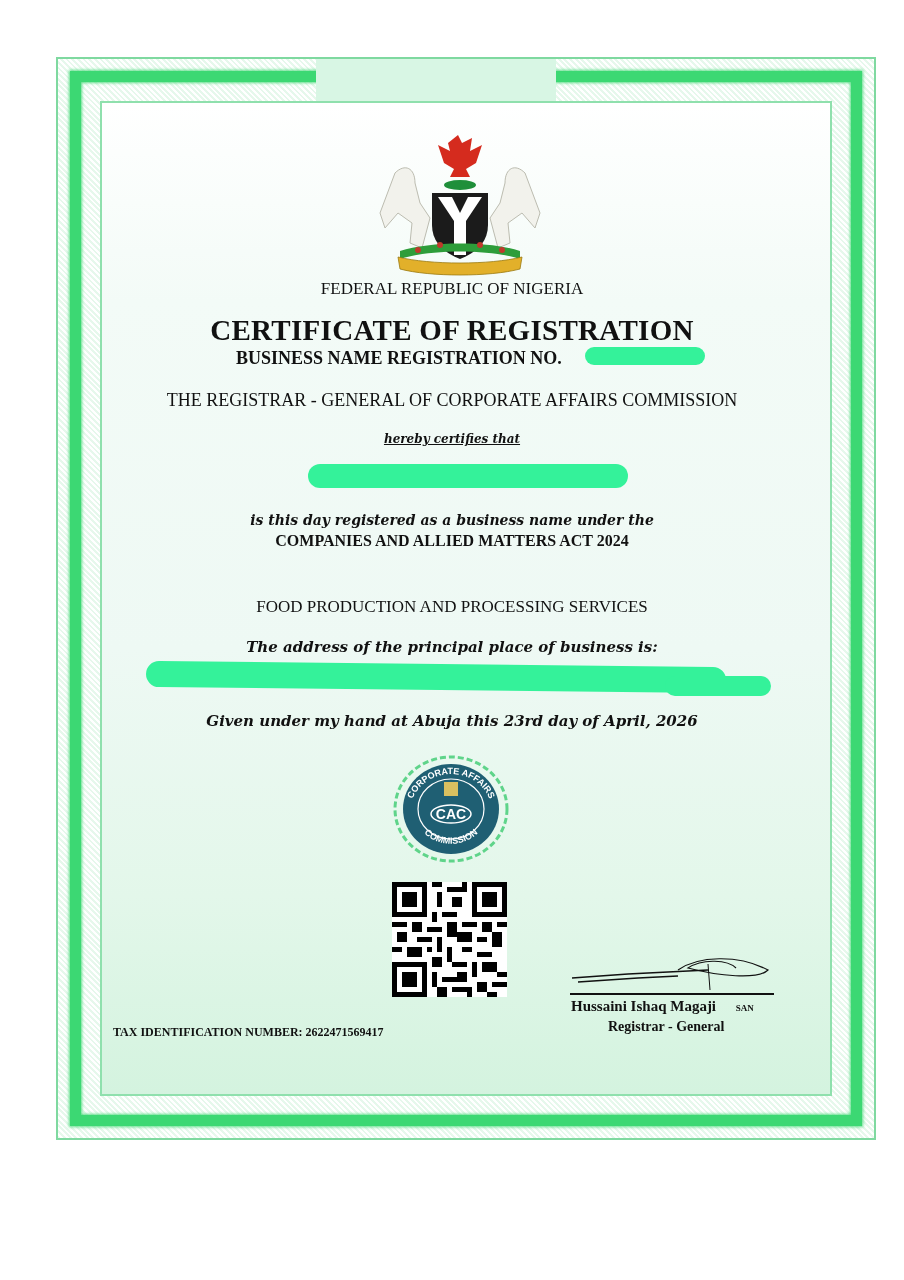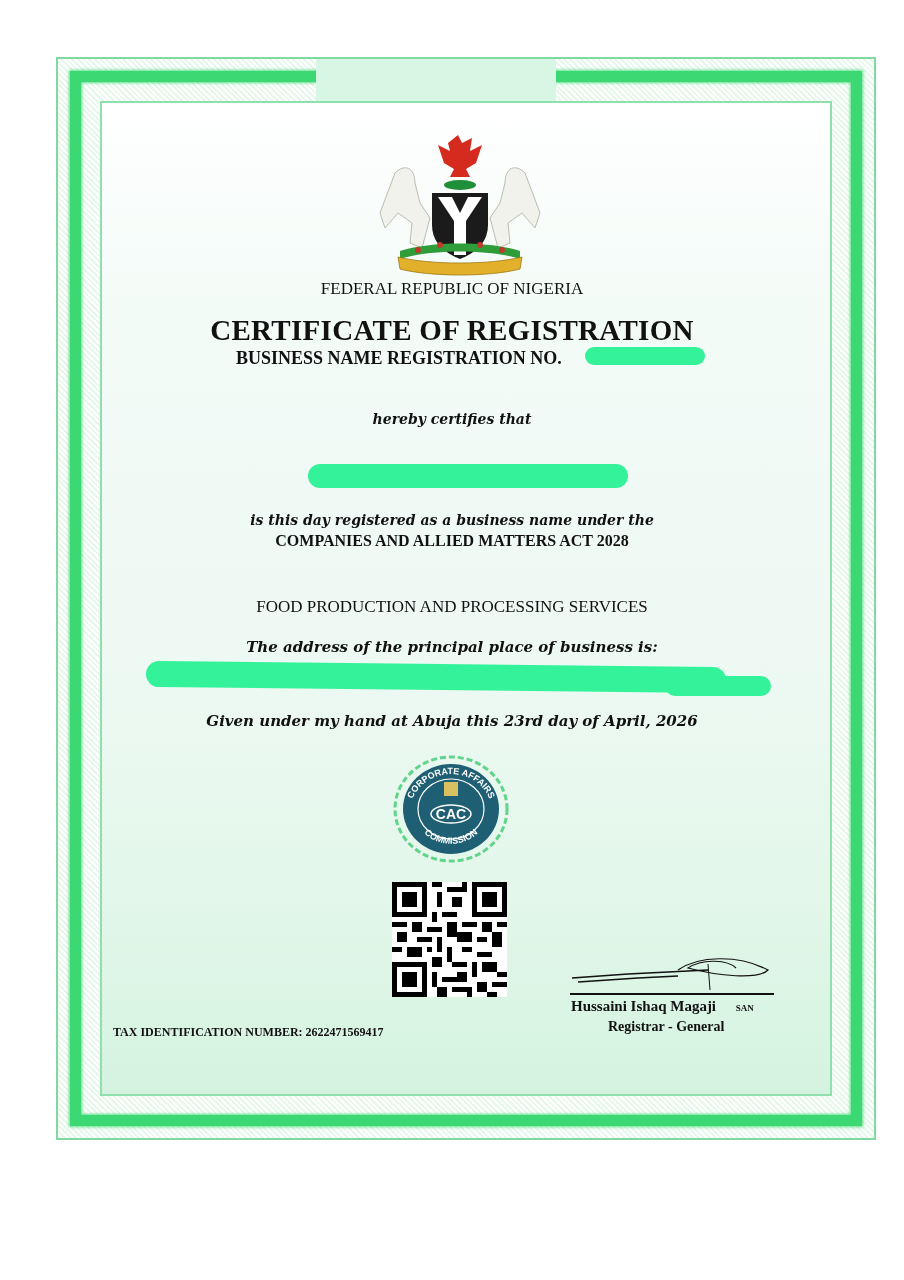--- a/index.html
+++ b/index.html
@@ -45,25 +45,26 @@
         <circle cx="132" cy="117" r="3" fill="#c0392b"></circle>
       <path d="M28 124 C60 132 120 132 152 124 L150 136 C120 144 60 144 30 136 Z" fill="#e2b02a" stroke="#9a7a10" stroke-width="0.8"></path>
     </svg>
   </div>
 
   <div class="line roman" style="top:279px;font-size:17px;">FEDERAL REPUBLIC OF NIGERIA</div>
   <div class="line roman" style="top:314px;font-size:29px;font-weight:bold;letter-spacing:0.3px;">CERTIFICATE OF REGISTRATION</div>
   <div style="position:absolute;left:236px;top:348px;font-size:18px;font-weight:bold;white-space:nowrap;" class="roman">BUSINESS NAME REGISTRATION NO.</div>
   <div class="redact" style="left:585px;top:347px;width:120px;height:18px;"></div>
 
-  <div class="line script" style="top:411px;font-size:14px;">hereby certifies that</div>
+  <div class="line roman" style="top:390px;font-size:18px;">THE REGISTRAR - GENERAL OF CORPORATE AFFAIRS COMMISSION</div>
+  <div class="line script" style="top:432px;font-size:12px;text-decoration:underline;">hereby certifies that</div>
   <div class="redact" style="left:308px;top:464px;width:320px;height:24px;"></div>
 
   <div class="line script" style="top:512px;font-size:14px;">is this day registered as a business name under the</div>
-  <div class="line roman" style="top:532px;font-size:16px;font-weight:bold;">COMPANIES AND ALLIED MATTERS ACT 2028</div>
+  <div class="line roman" style="top:532px;font-size:16px;font-weight:bold;">COMPANIES AND ALLIED MATTERS ACT 2024</div>
 
   <div class="line script" style="top:638px;font-size:15px;">The address of the principal place of business is:</div>
 
   <div class="line roman" style="top:597px;font-size:17px;">FOOD PRODUCTION AND PROCESSING SERVICES</div>
   <div class="redact" style="left:146px;top:664px;width:580px;height:26px;border-radius:14px;transform:rotate(0.6deg);"></div>
   <div class="redact" style="left:665px;top:676px;width:106px;height:20px;"></div>
 
   <div class="line script" style="top:712px;font-size:15px;text-align:center;">Given under my hand at Abuja this 23rd day of April, 2026</div>
 
   <div style="position:absolute;left:392px;top:754px;width:118px;height:110px;">

